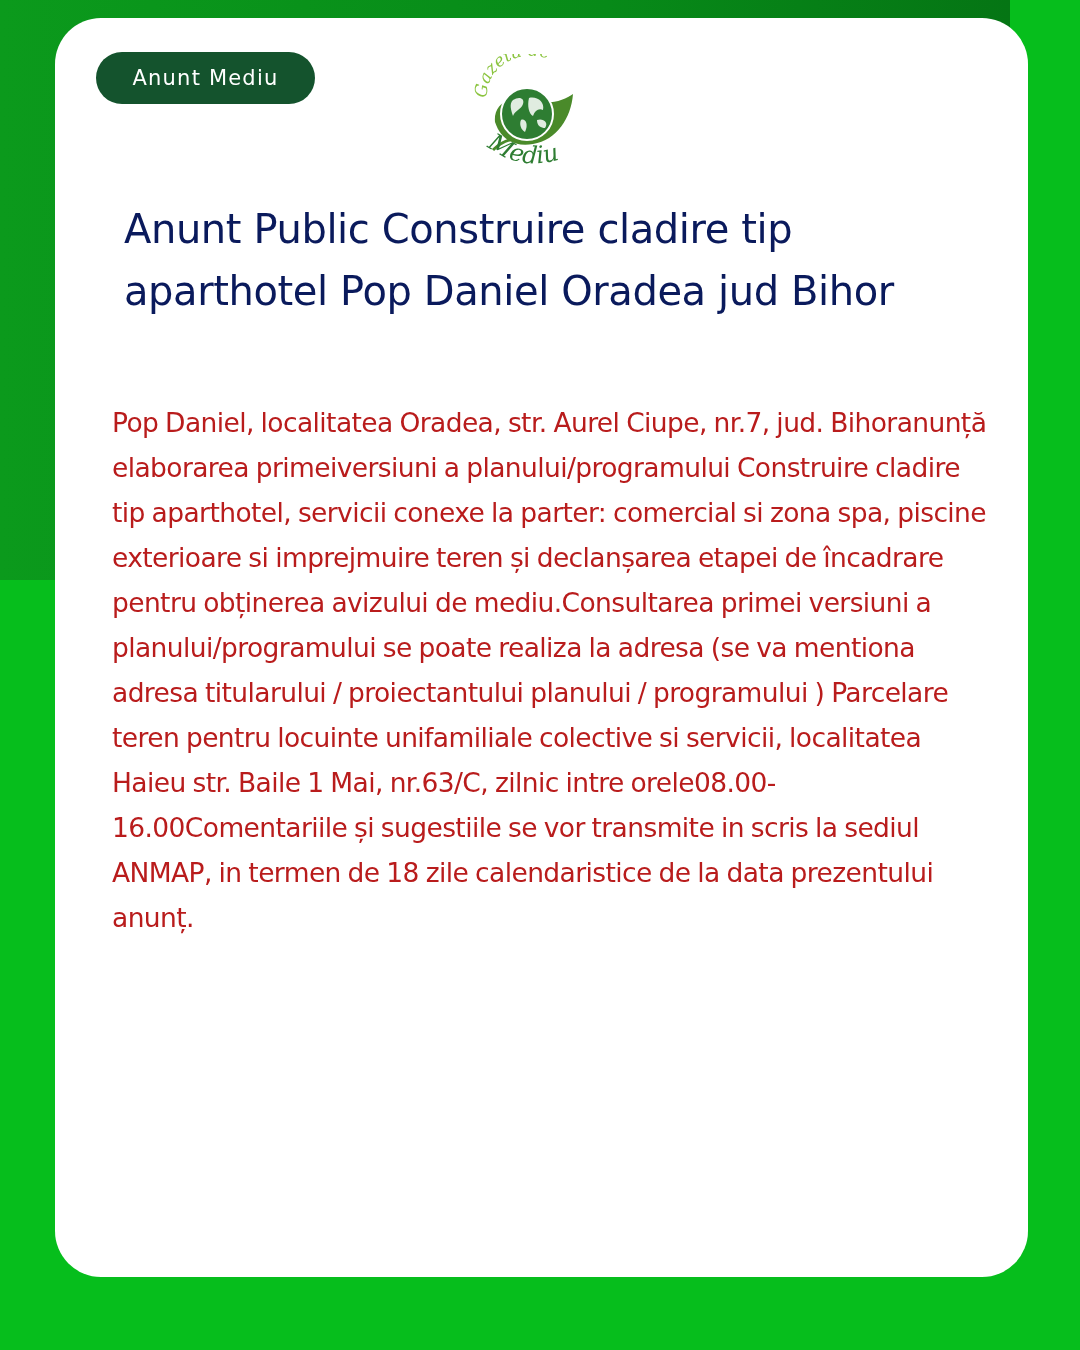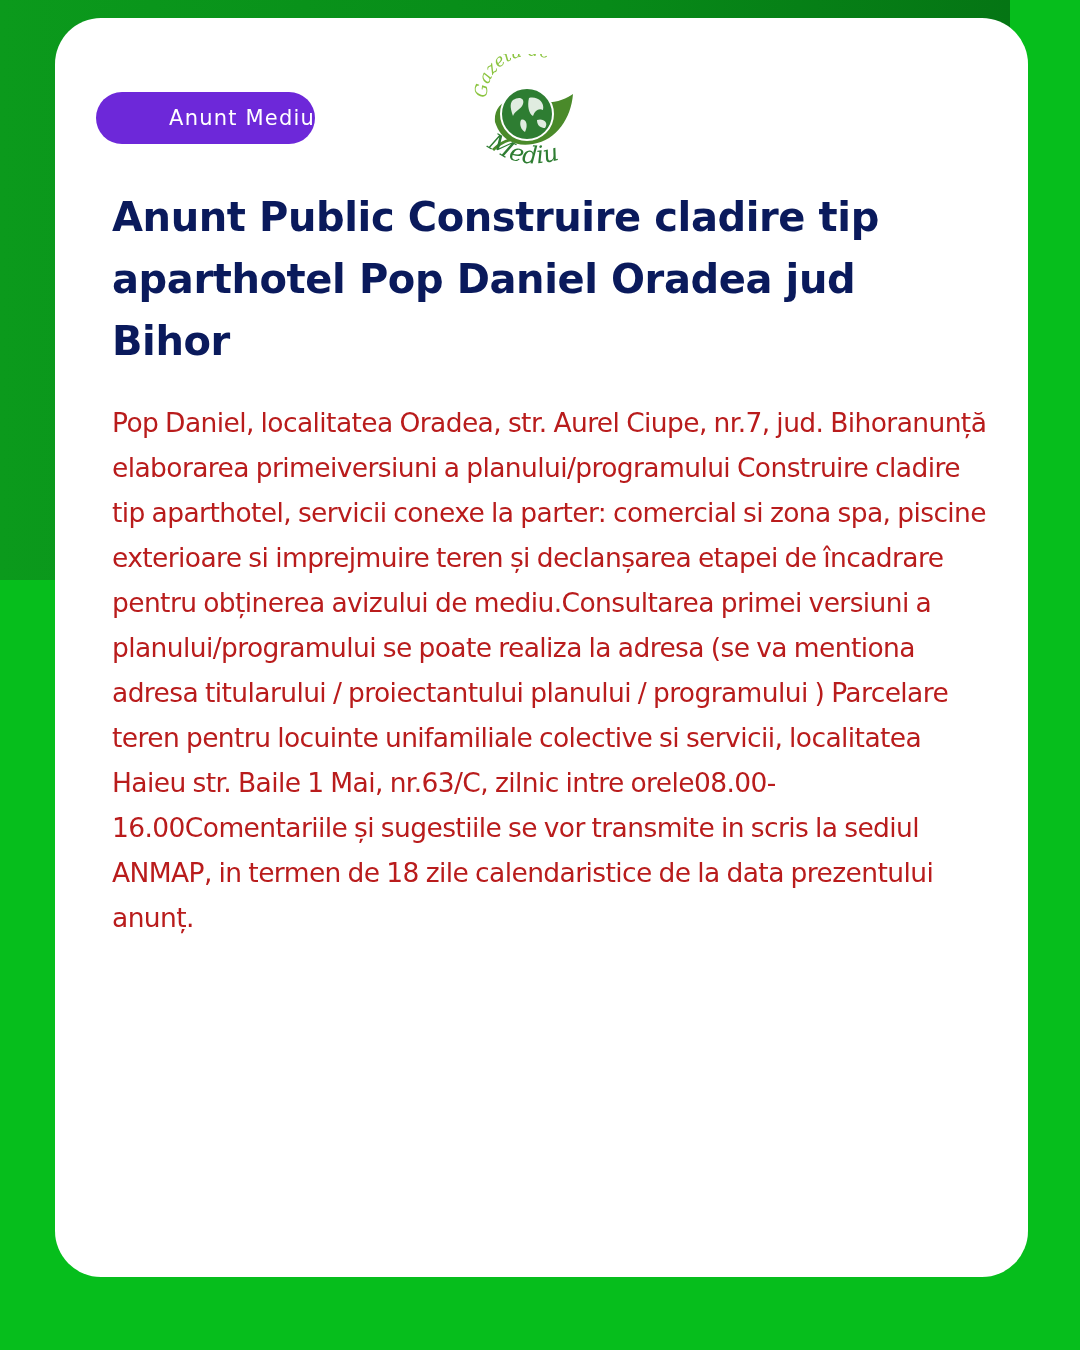--- a/index.html
+++ b/index.html
@@ -31,47 +31,46 @@
       background: #ffffff;
       border-radius: 46px;
     }
     .badge {
       position: absolute;
       left: 41px;
       top: 34px;
       width: 219px;
       height: 52px;
       border-radius: 26px;
-      background: #6d28d9;
+      background: #14532d;
       color: #ffffff;
       font-family: "DejaVu Sans", sans-serif;
       font-size: 21px;
       letter-spacing: 1.2px;
       display: flex;
       align-items: center;
-      justify-content: flex-end;
+      justify-content: center;
       box-sizing: border-box;
-      margin-top: 40px;
     }
     .logo {
       position: absolute;
       left: 418px;
       top: 36px;
       width: 112px;
       height: 120px;
     }
     .title {
       position: absolute;
       left: 57px;
       top: 168px;
       width: 860px;
-      margin: 0;
+      margin: 12px;
       color: #0a1a5c;
       font-family: "DejaVu Sans", sans-serif;
-      font-weight: bold;
+      font-weight: normal;
       font-size: 40px;
       line-height: 62px;
       letter-spacing: -0.4px;
     }
     .body-text {
       position: absolute;
       left: 57px;
       top: 382px;
       width: 875px;
       margin: 0;

